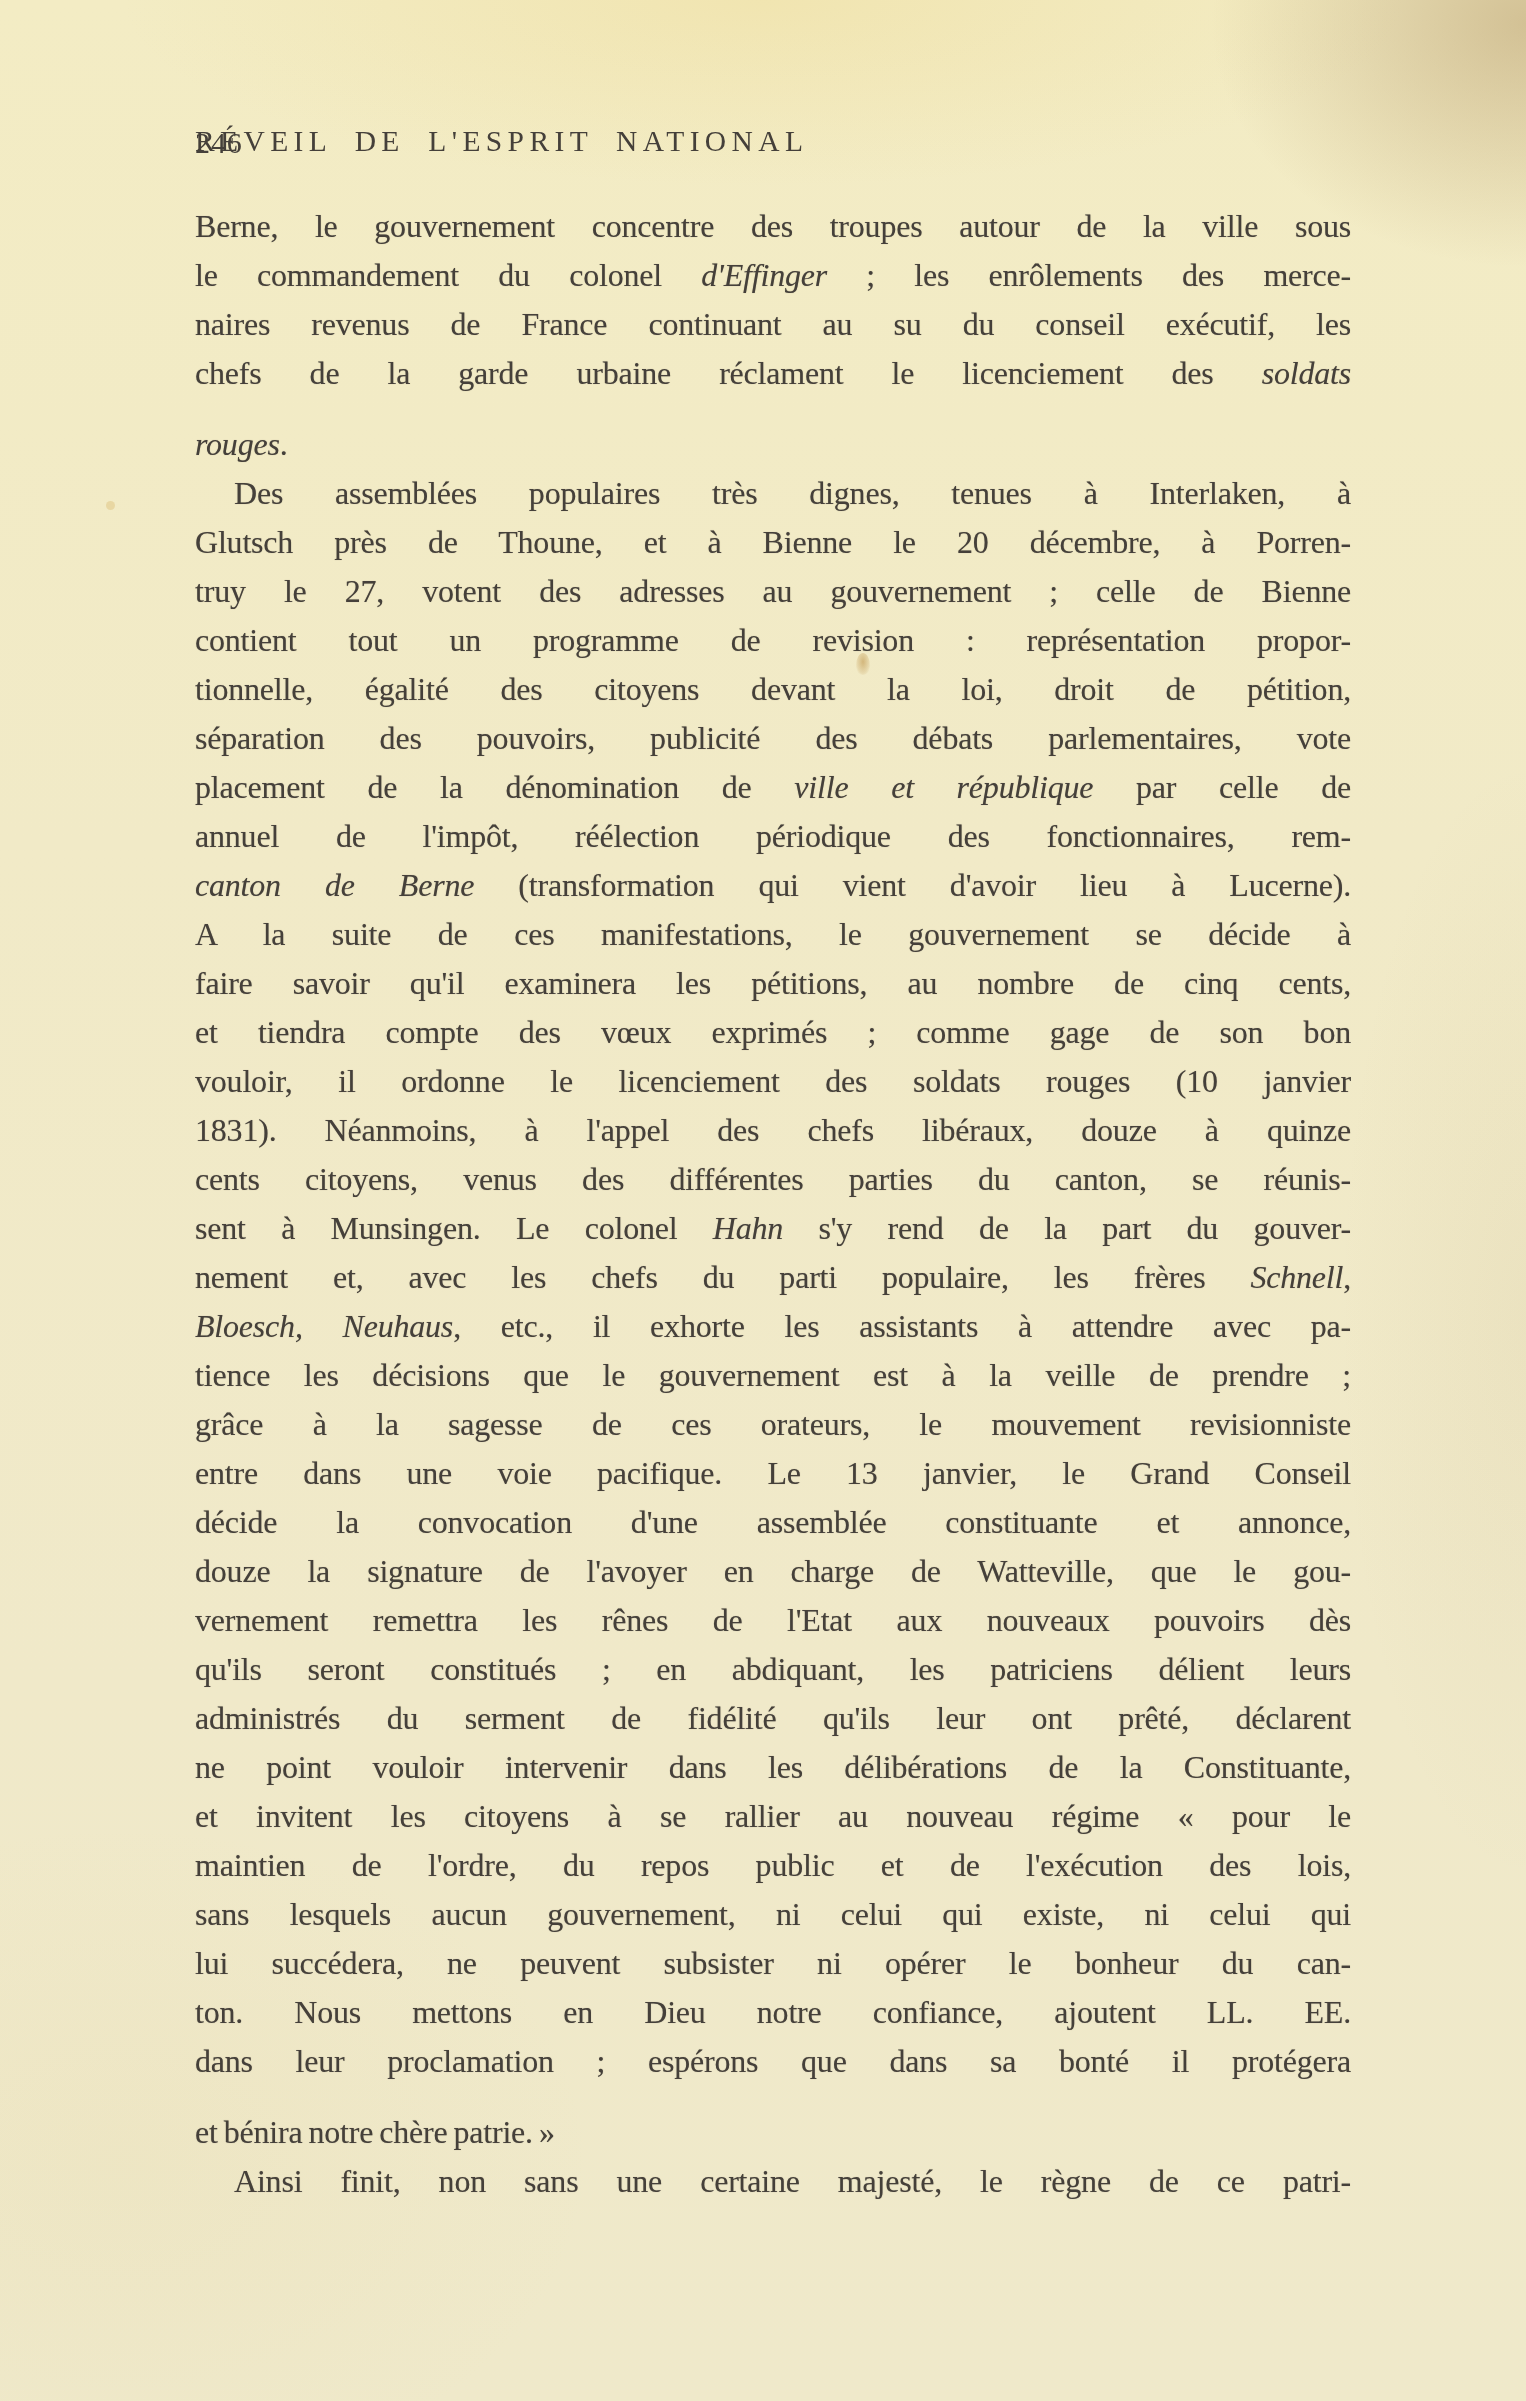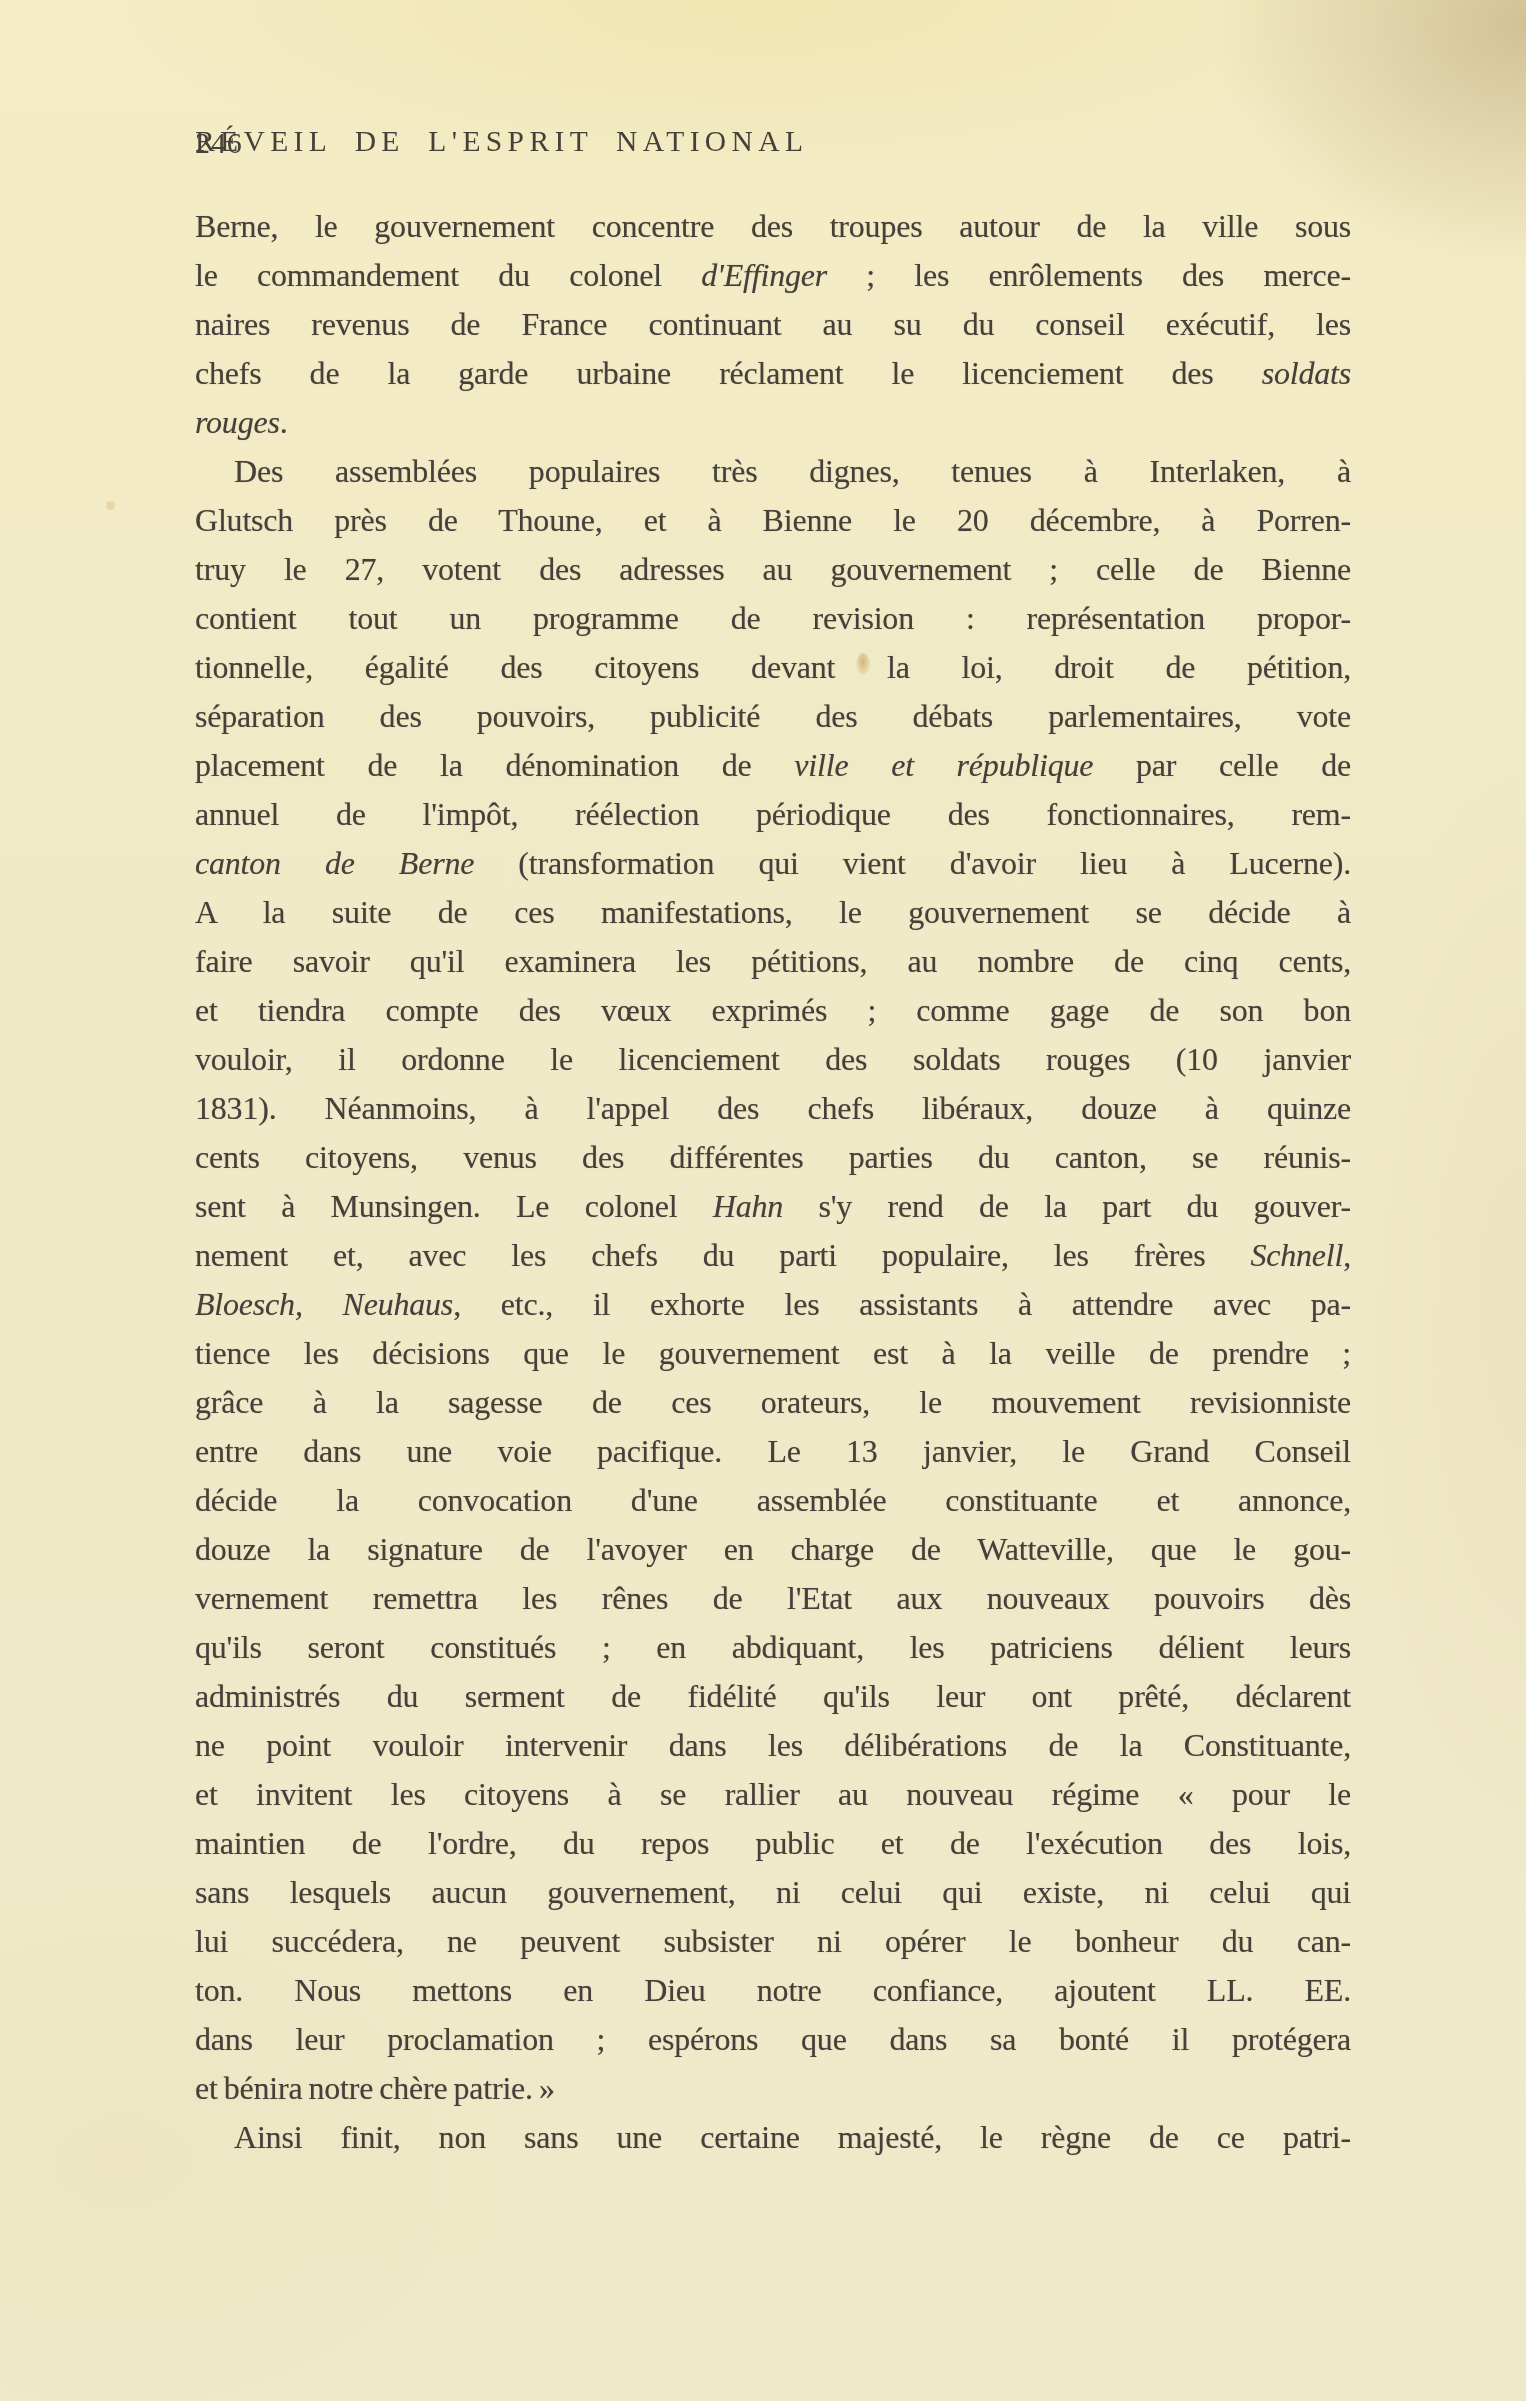--- a/index.html
+++ b/index.html
@@ -56,21 +56,21 @@
     font-size: 32px;
     letter-spacing: -0.2px;
     word-spacing: -1.8px;
     text-align: justify;
     text-align-last: justify;
     overflow: hidden;
     text-shadow: 0 0 0.9px rgba(82,76,64,0.45);
     white-space: nowrap;
   }
   .line.indent { padding-left: 39px; }
-  .line.last { text-align: left; text-align-last: left; }
+  .line.last { text-align: left; text-align-last: left; margin-top: 22px; }
   .line em { font-style: italic; }
   .stain {
     position: absolute;
     left: 856px;
     top: 653px;
     width: 14.3px;
     height: 21.5px;
     border-radius: 50% 50% 50% 50% / 60% 60% 40% 40%;
     background: radial-gradient(ellipse at 50% 40%, rgba(186,140,62,0.55), rgba(186,140,62,0.18) 60%, rgba(186,140,62,0) 80%);
   }

